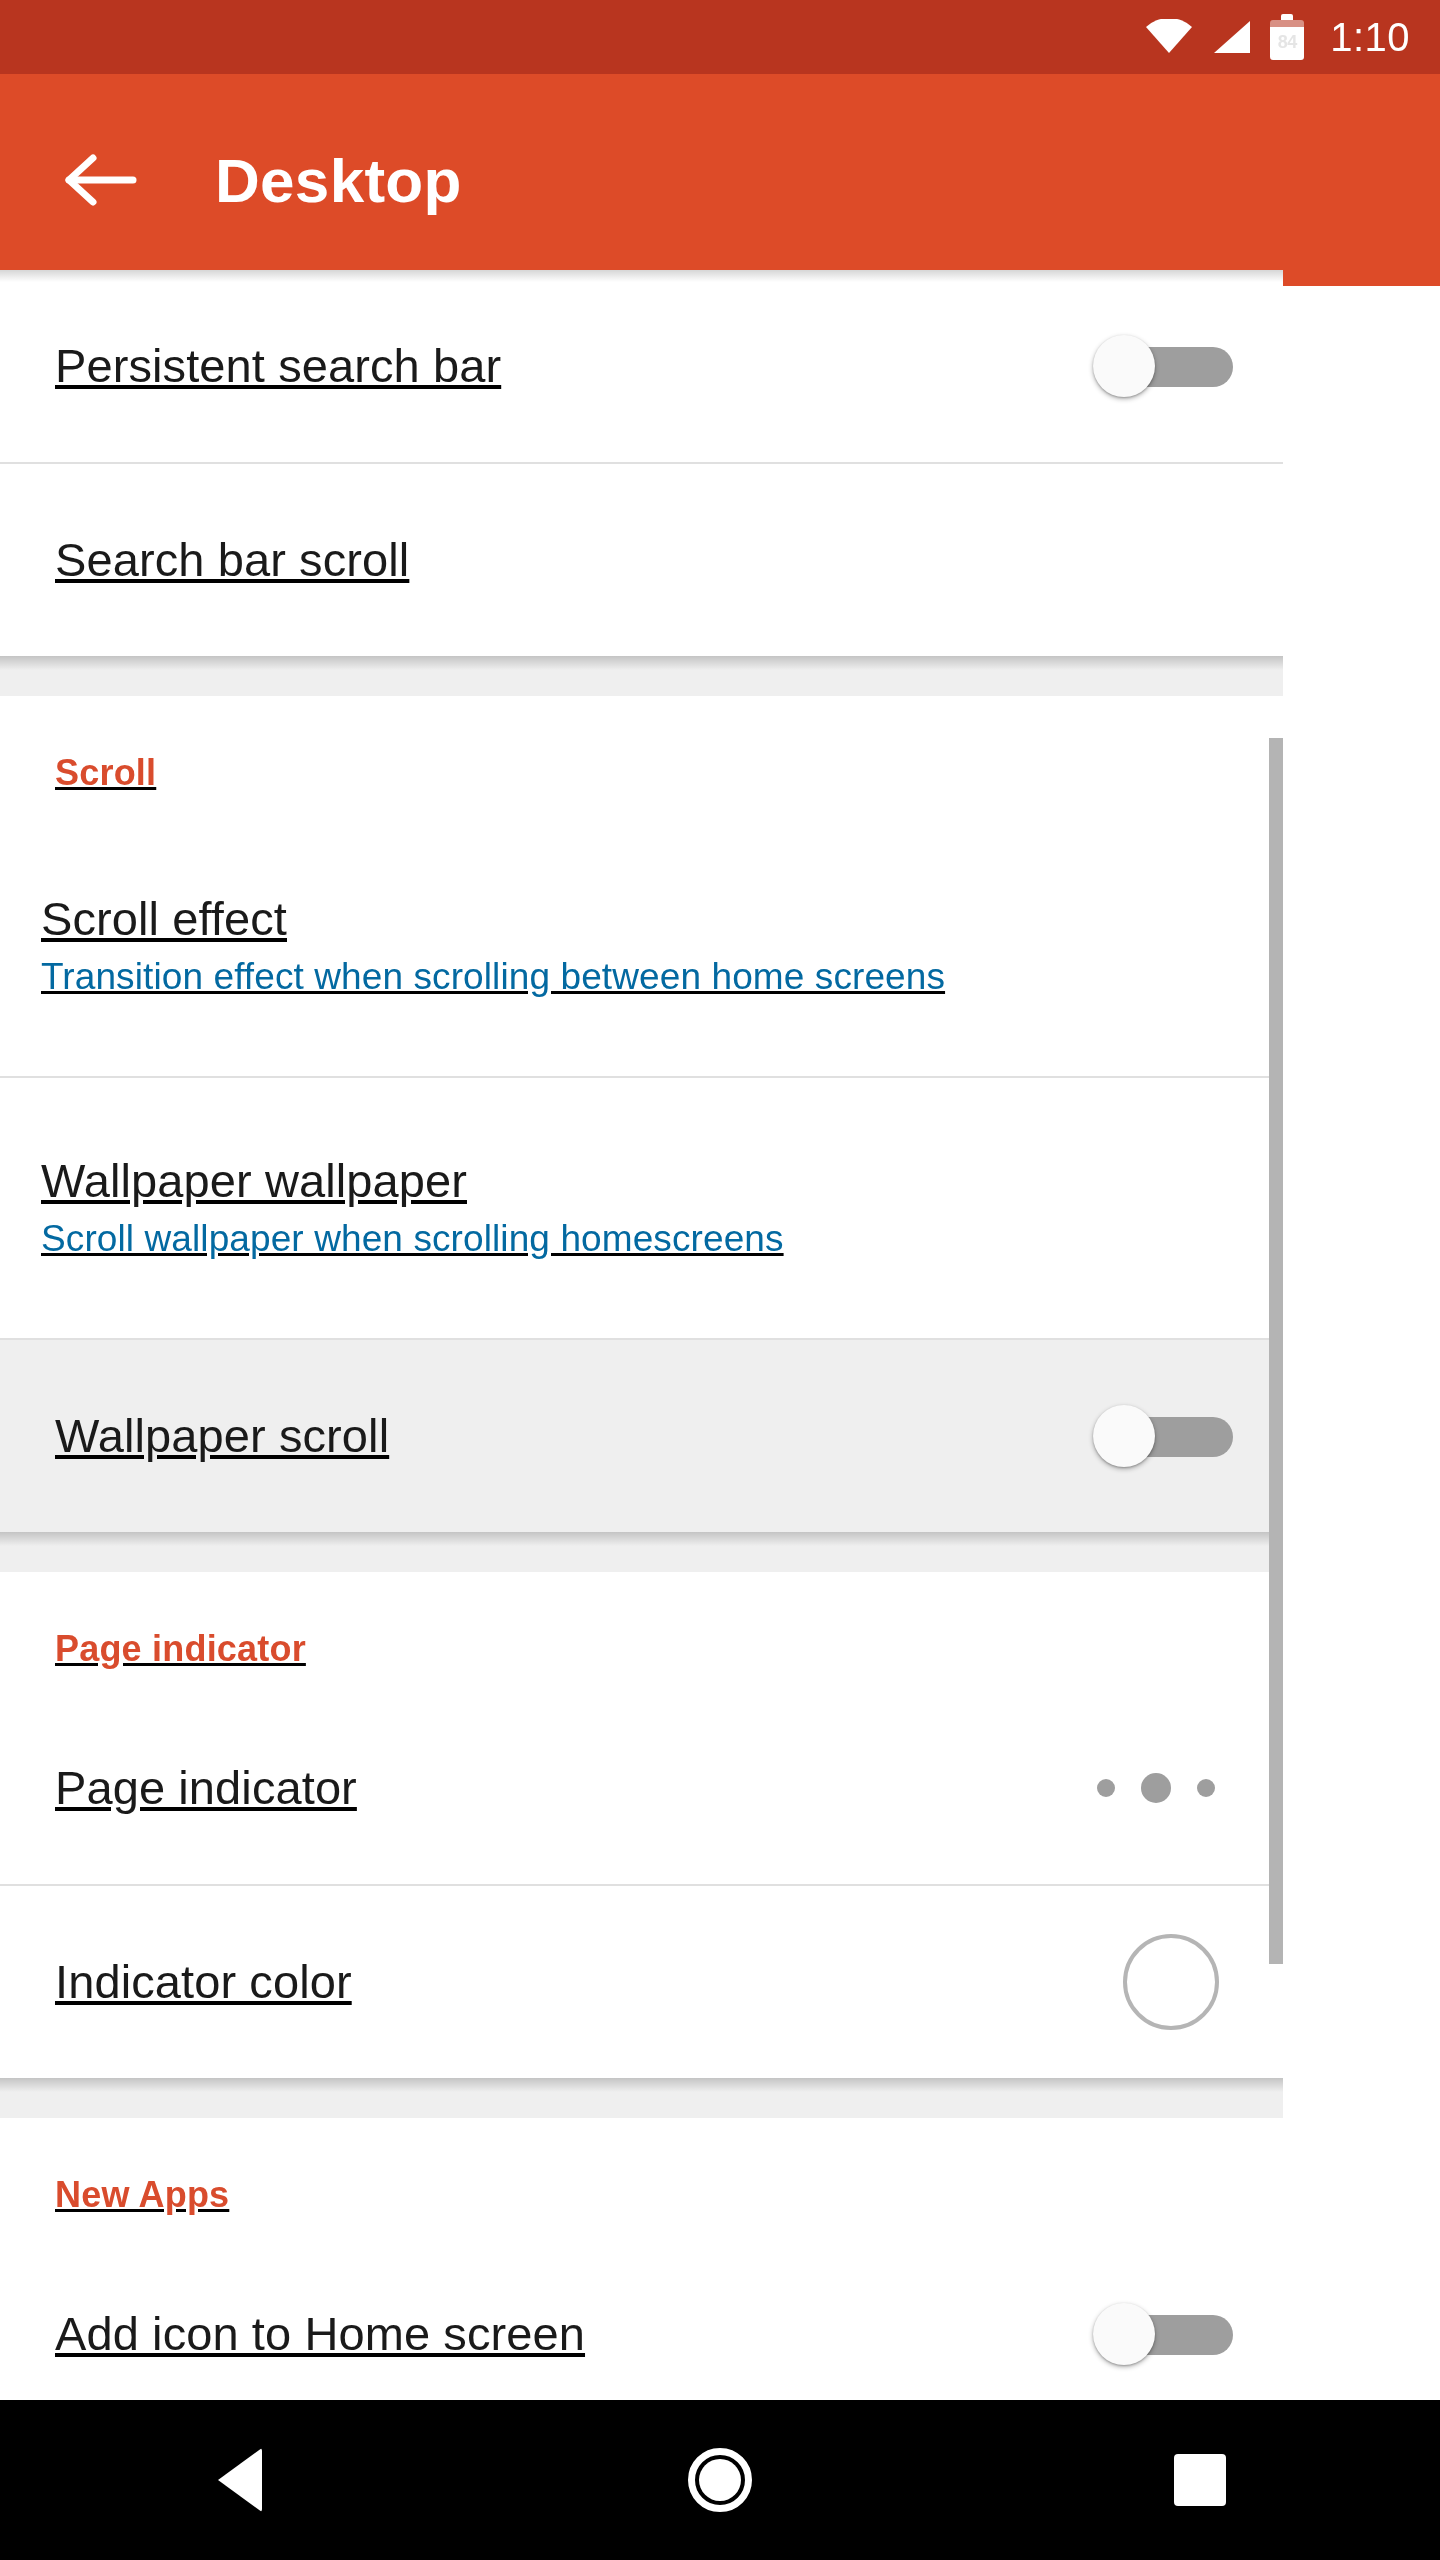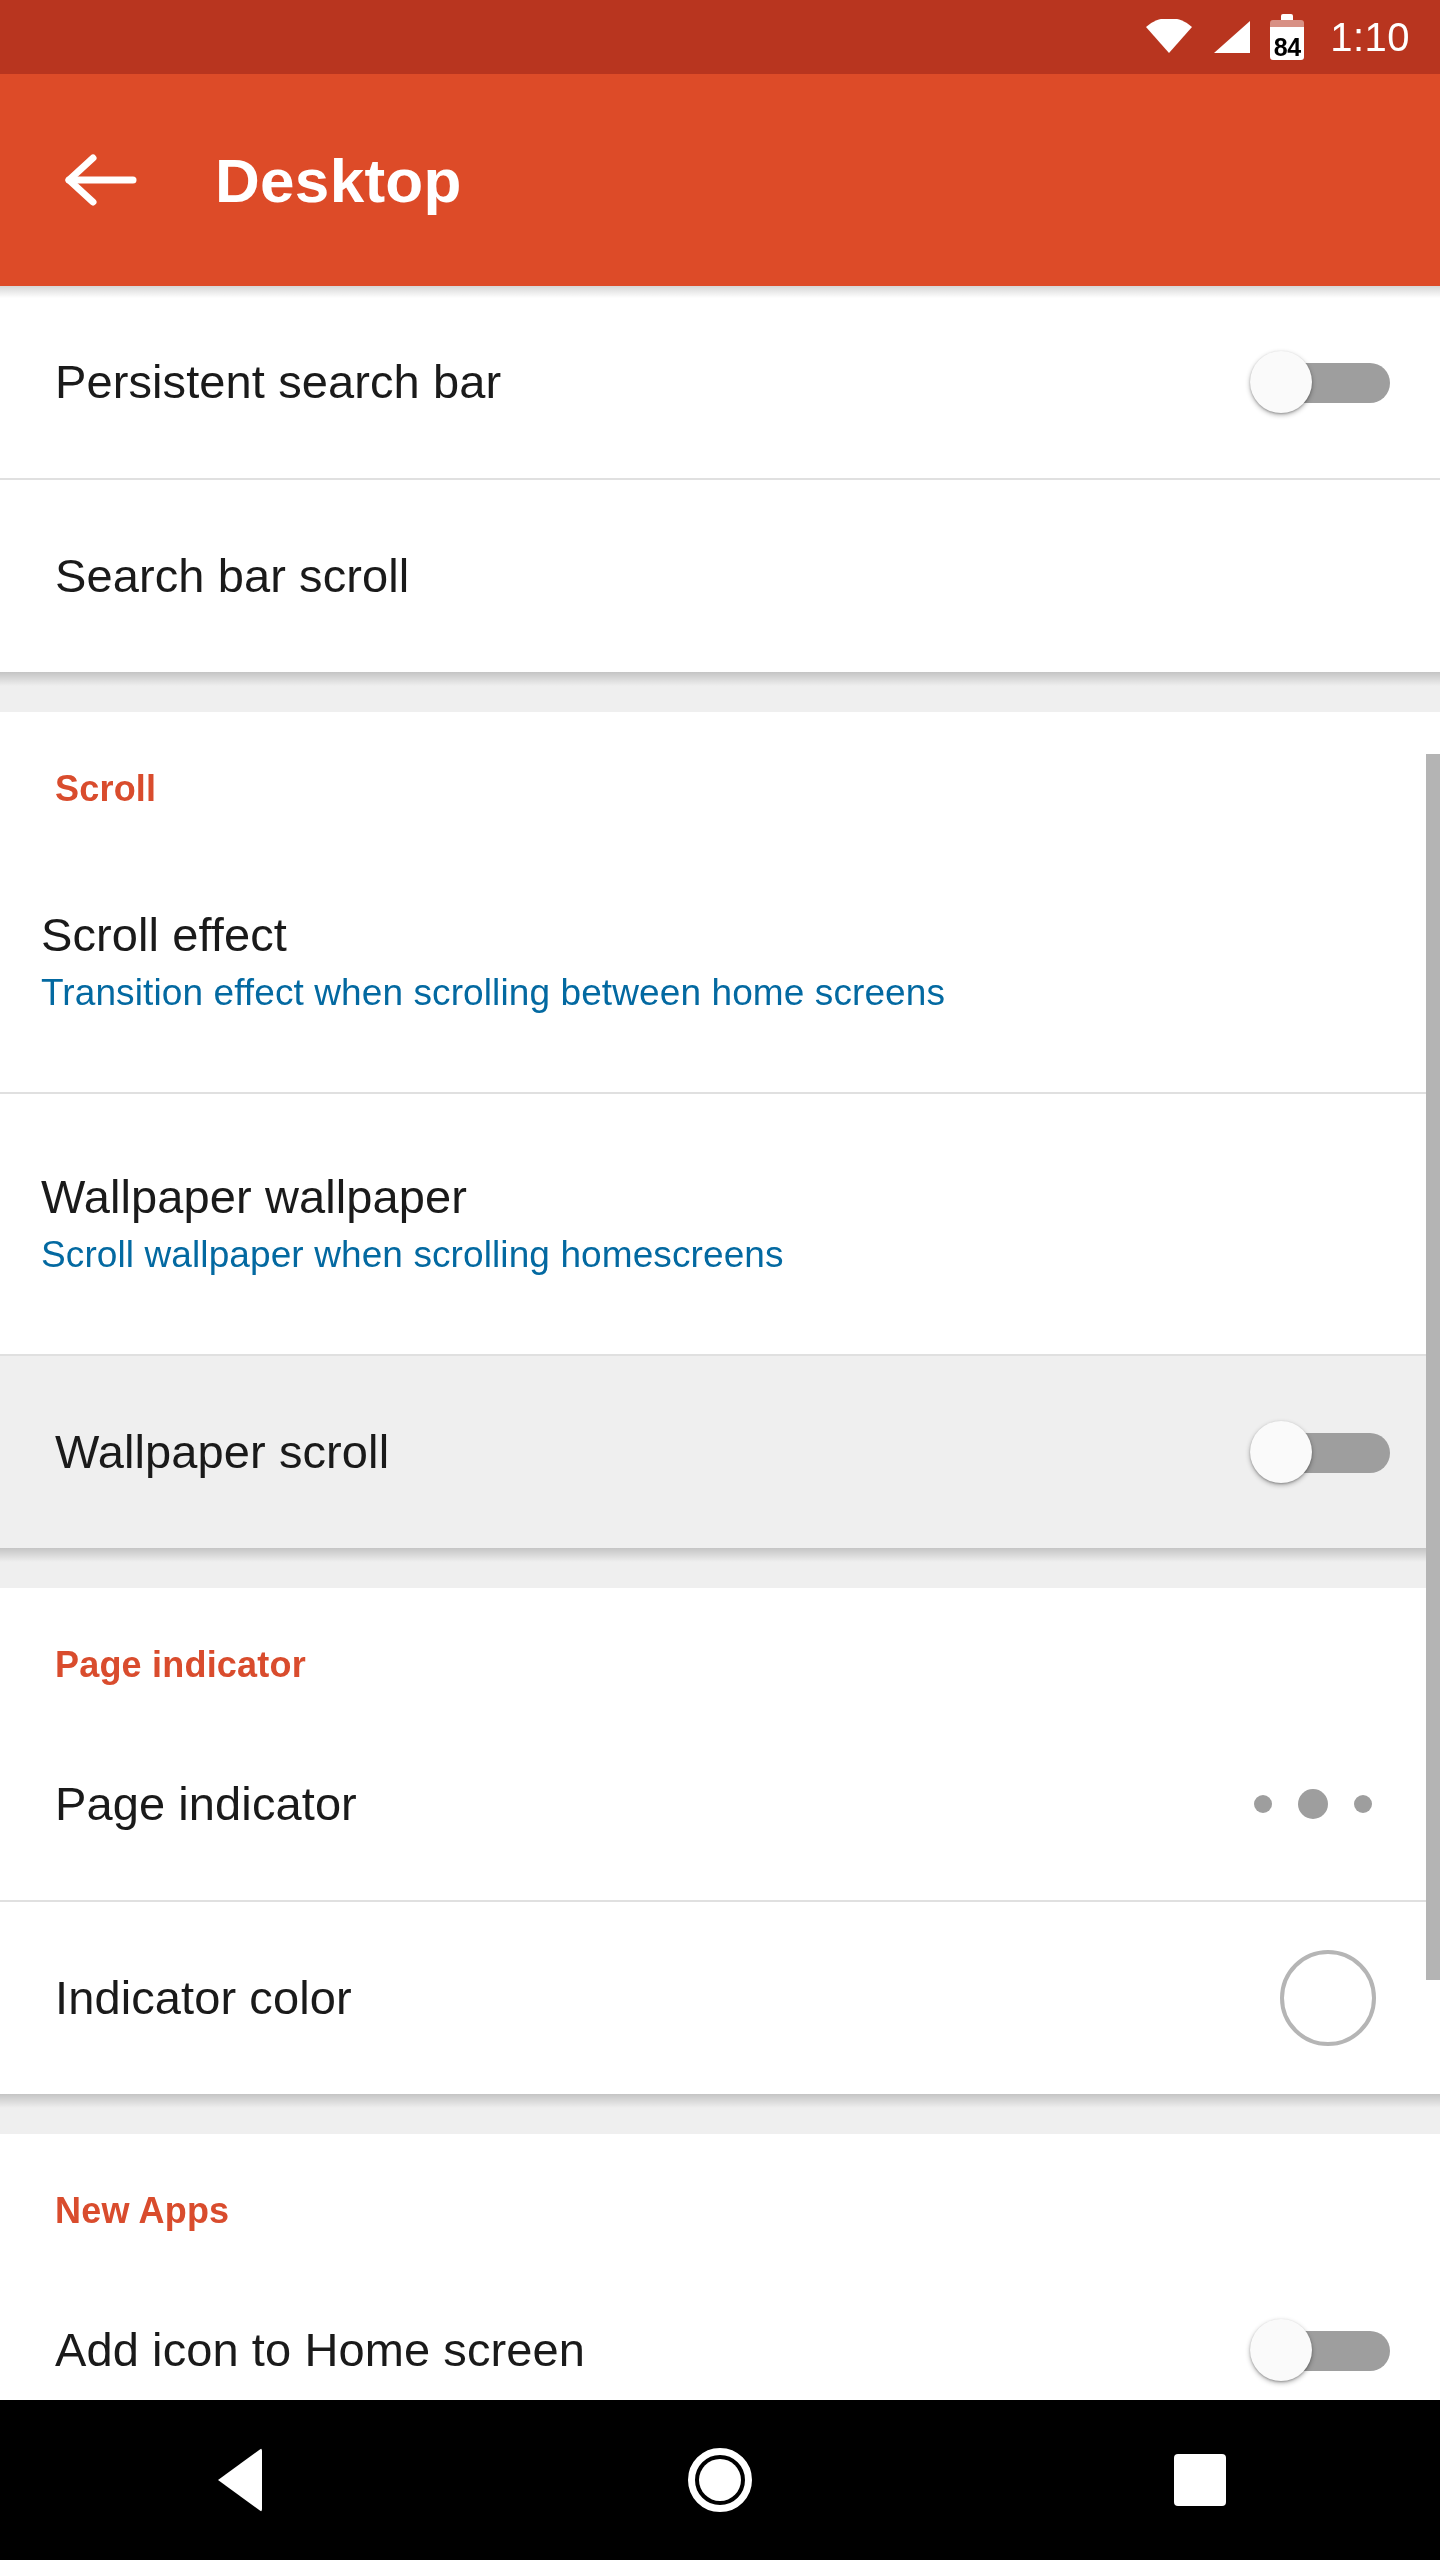--- a/index.html
+++ b/index.html
@@ -48,24 +48,25 @@
   }
   .battery-level {
     position:absolute; left:0; top:6px;
     width:34px; height:7px;
     background:#b8351f;
     opacity:0.55;
   }
   .battery-text {
     position:relative;
     z-index:3;
-    font-size:25px;
+    font-size:18px;
     font-weight:bold;
-    color:#000000;
+    color:#e5e5e5;
     line-height:1;
+    margin-bottom:9px;
     letter-spacing:-0.5px;
   }
   #status-time {
     color:#ffffff;
     font-size:40px;
     font-weight:400;
     margin-left:8px;
     letter-spacing:0.5px;
   }
 
@@ -87,25 +88,26 @@
     color:#ffffff;
     font-size:62px;
     font-weight:bold;
     margin-left:45px;
     letter-spacing:0.3px;
   }
 
   
   #content {
     position:absolute;
-    top:286px; left:0;
-    width:1440px;
+    top:270px; left:0;
+    width:1283px;
     height:2114px;
     background:#ffffff;
     overflow:hidden;
+    text-decoration:underline;
   }
 
   .section { background:#ffffff; position:relative; }
 
   .section-gap {
     height:40px;
     background:#efefef;
     position:relative;
   }
   .section-gap::before {

